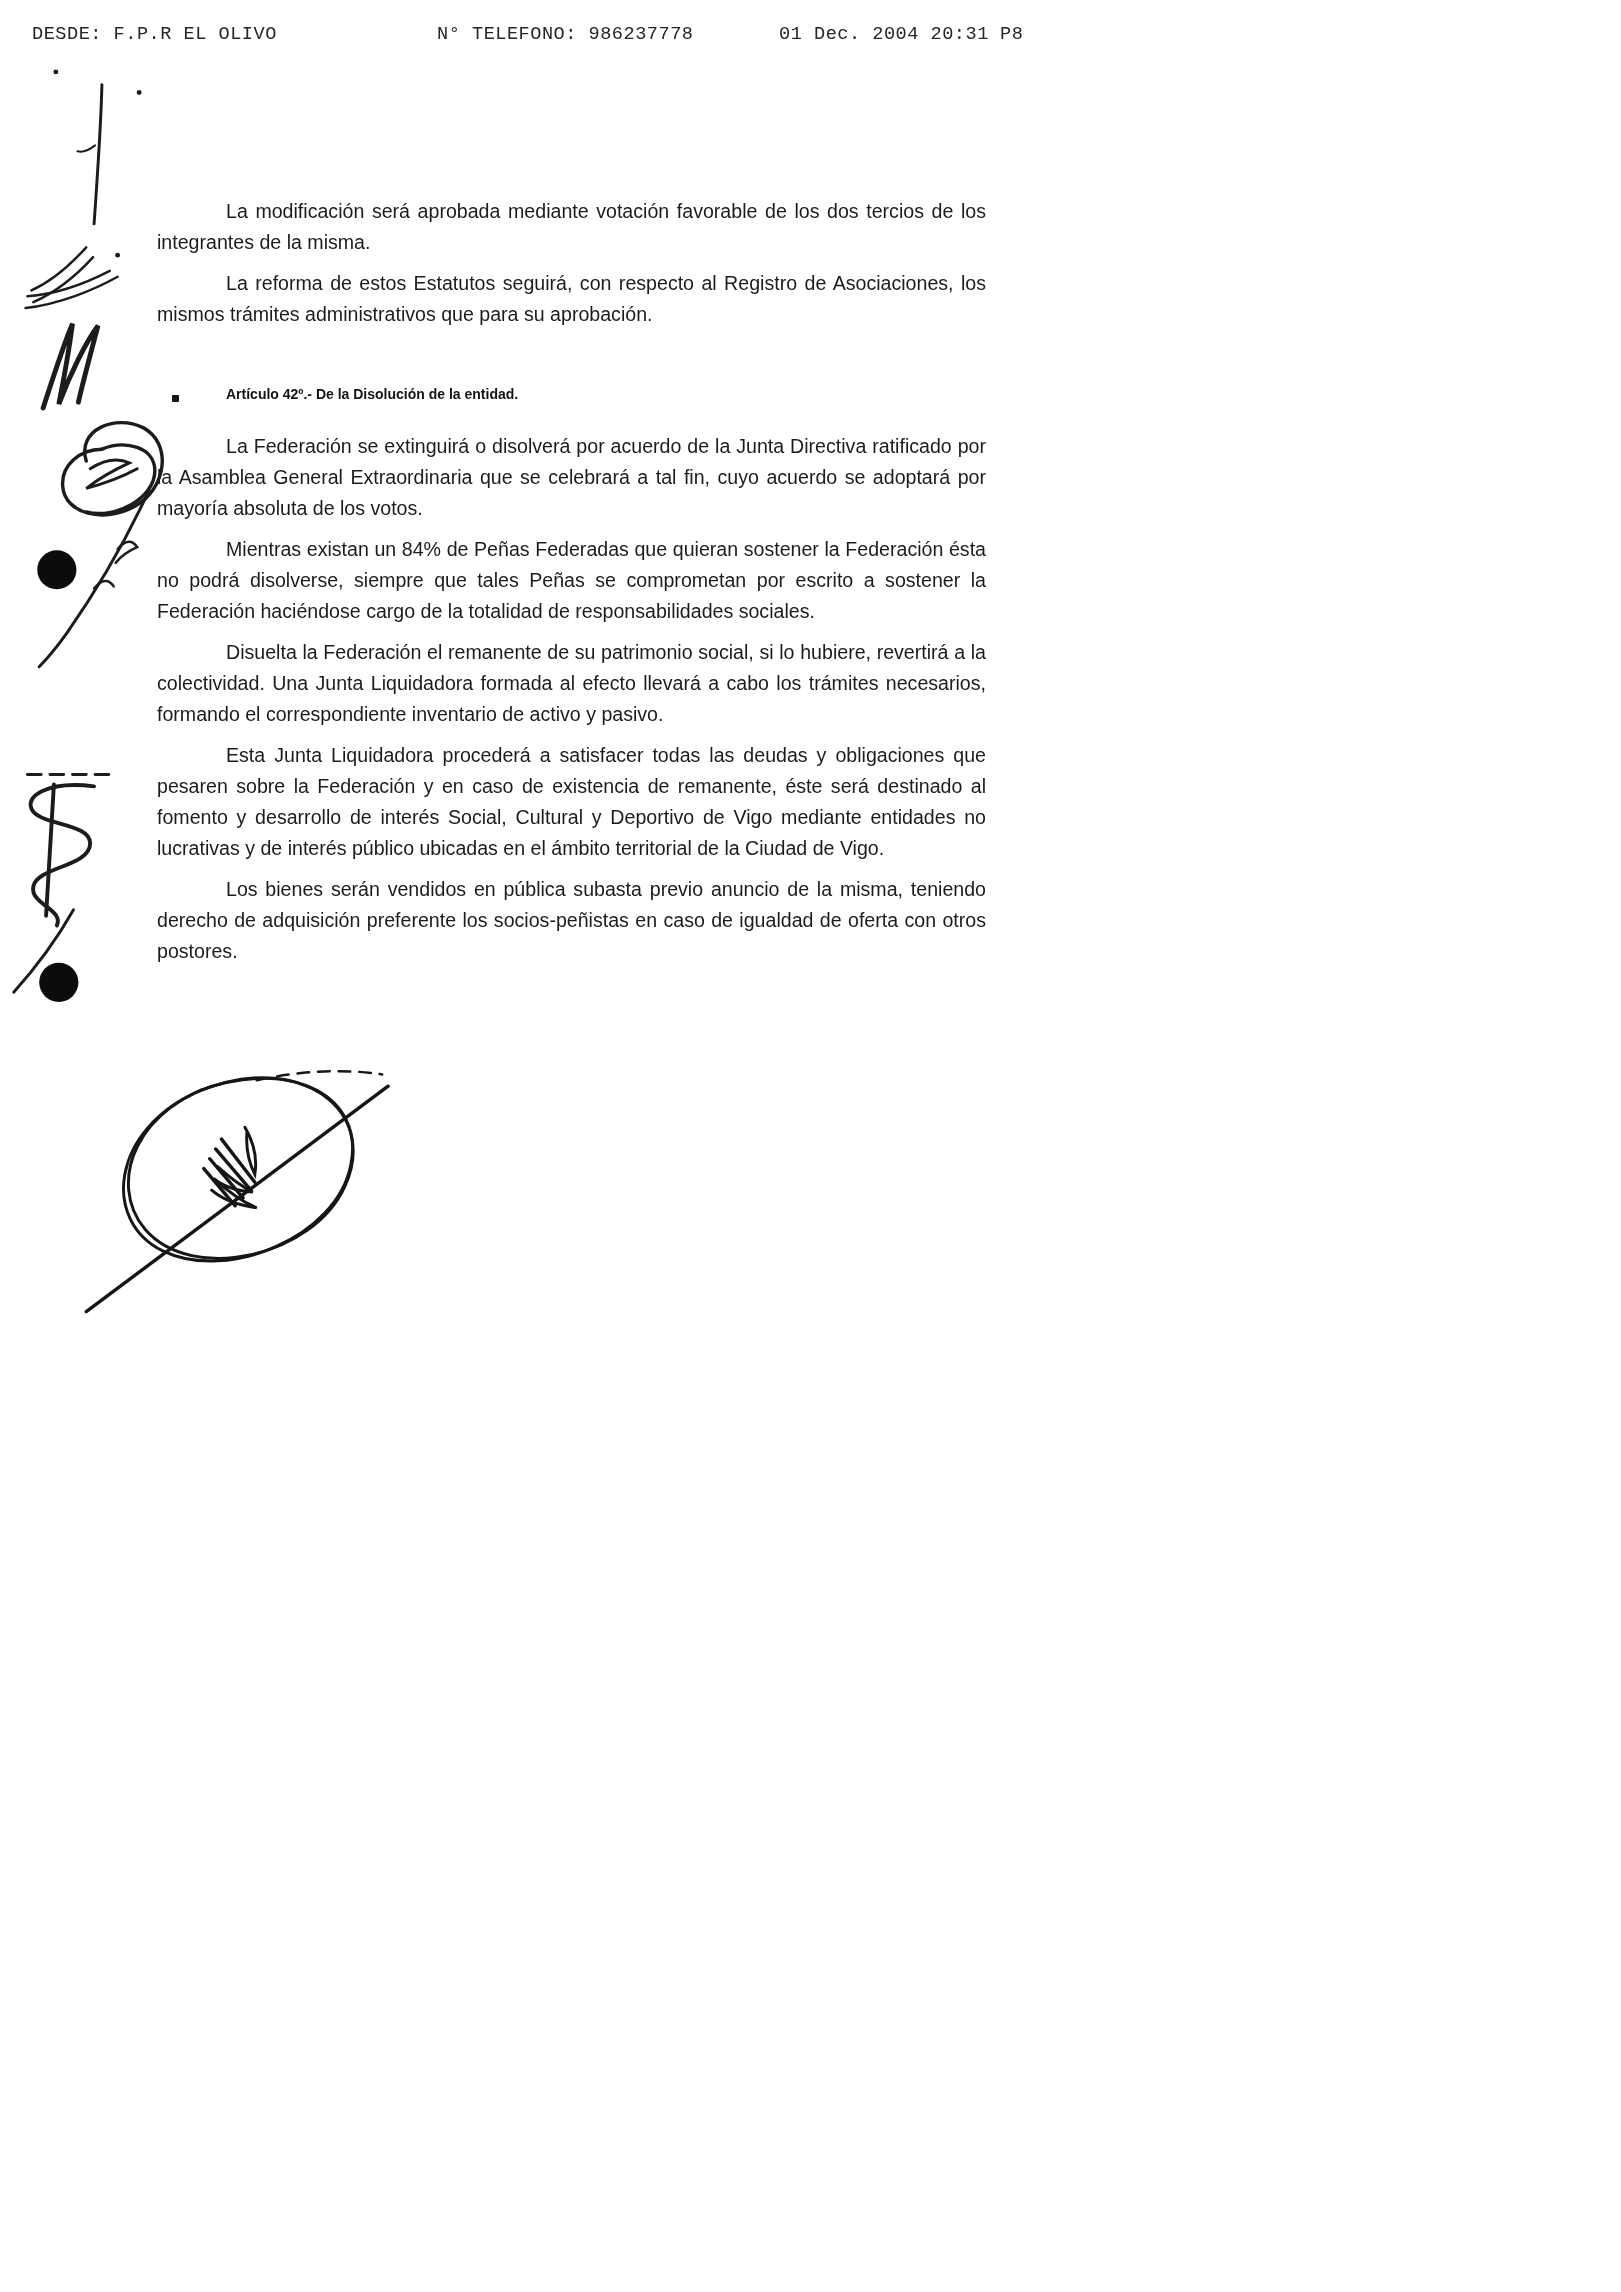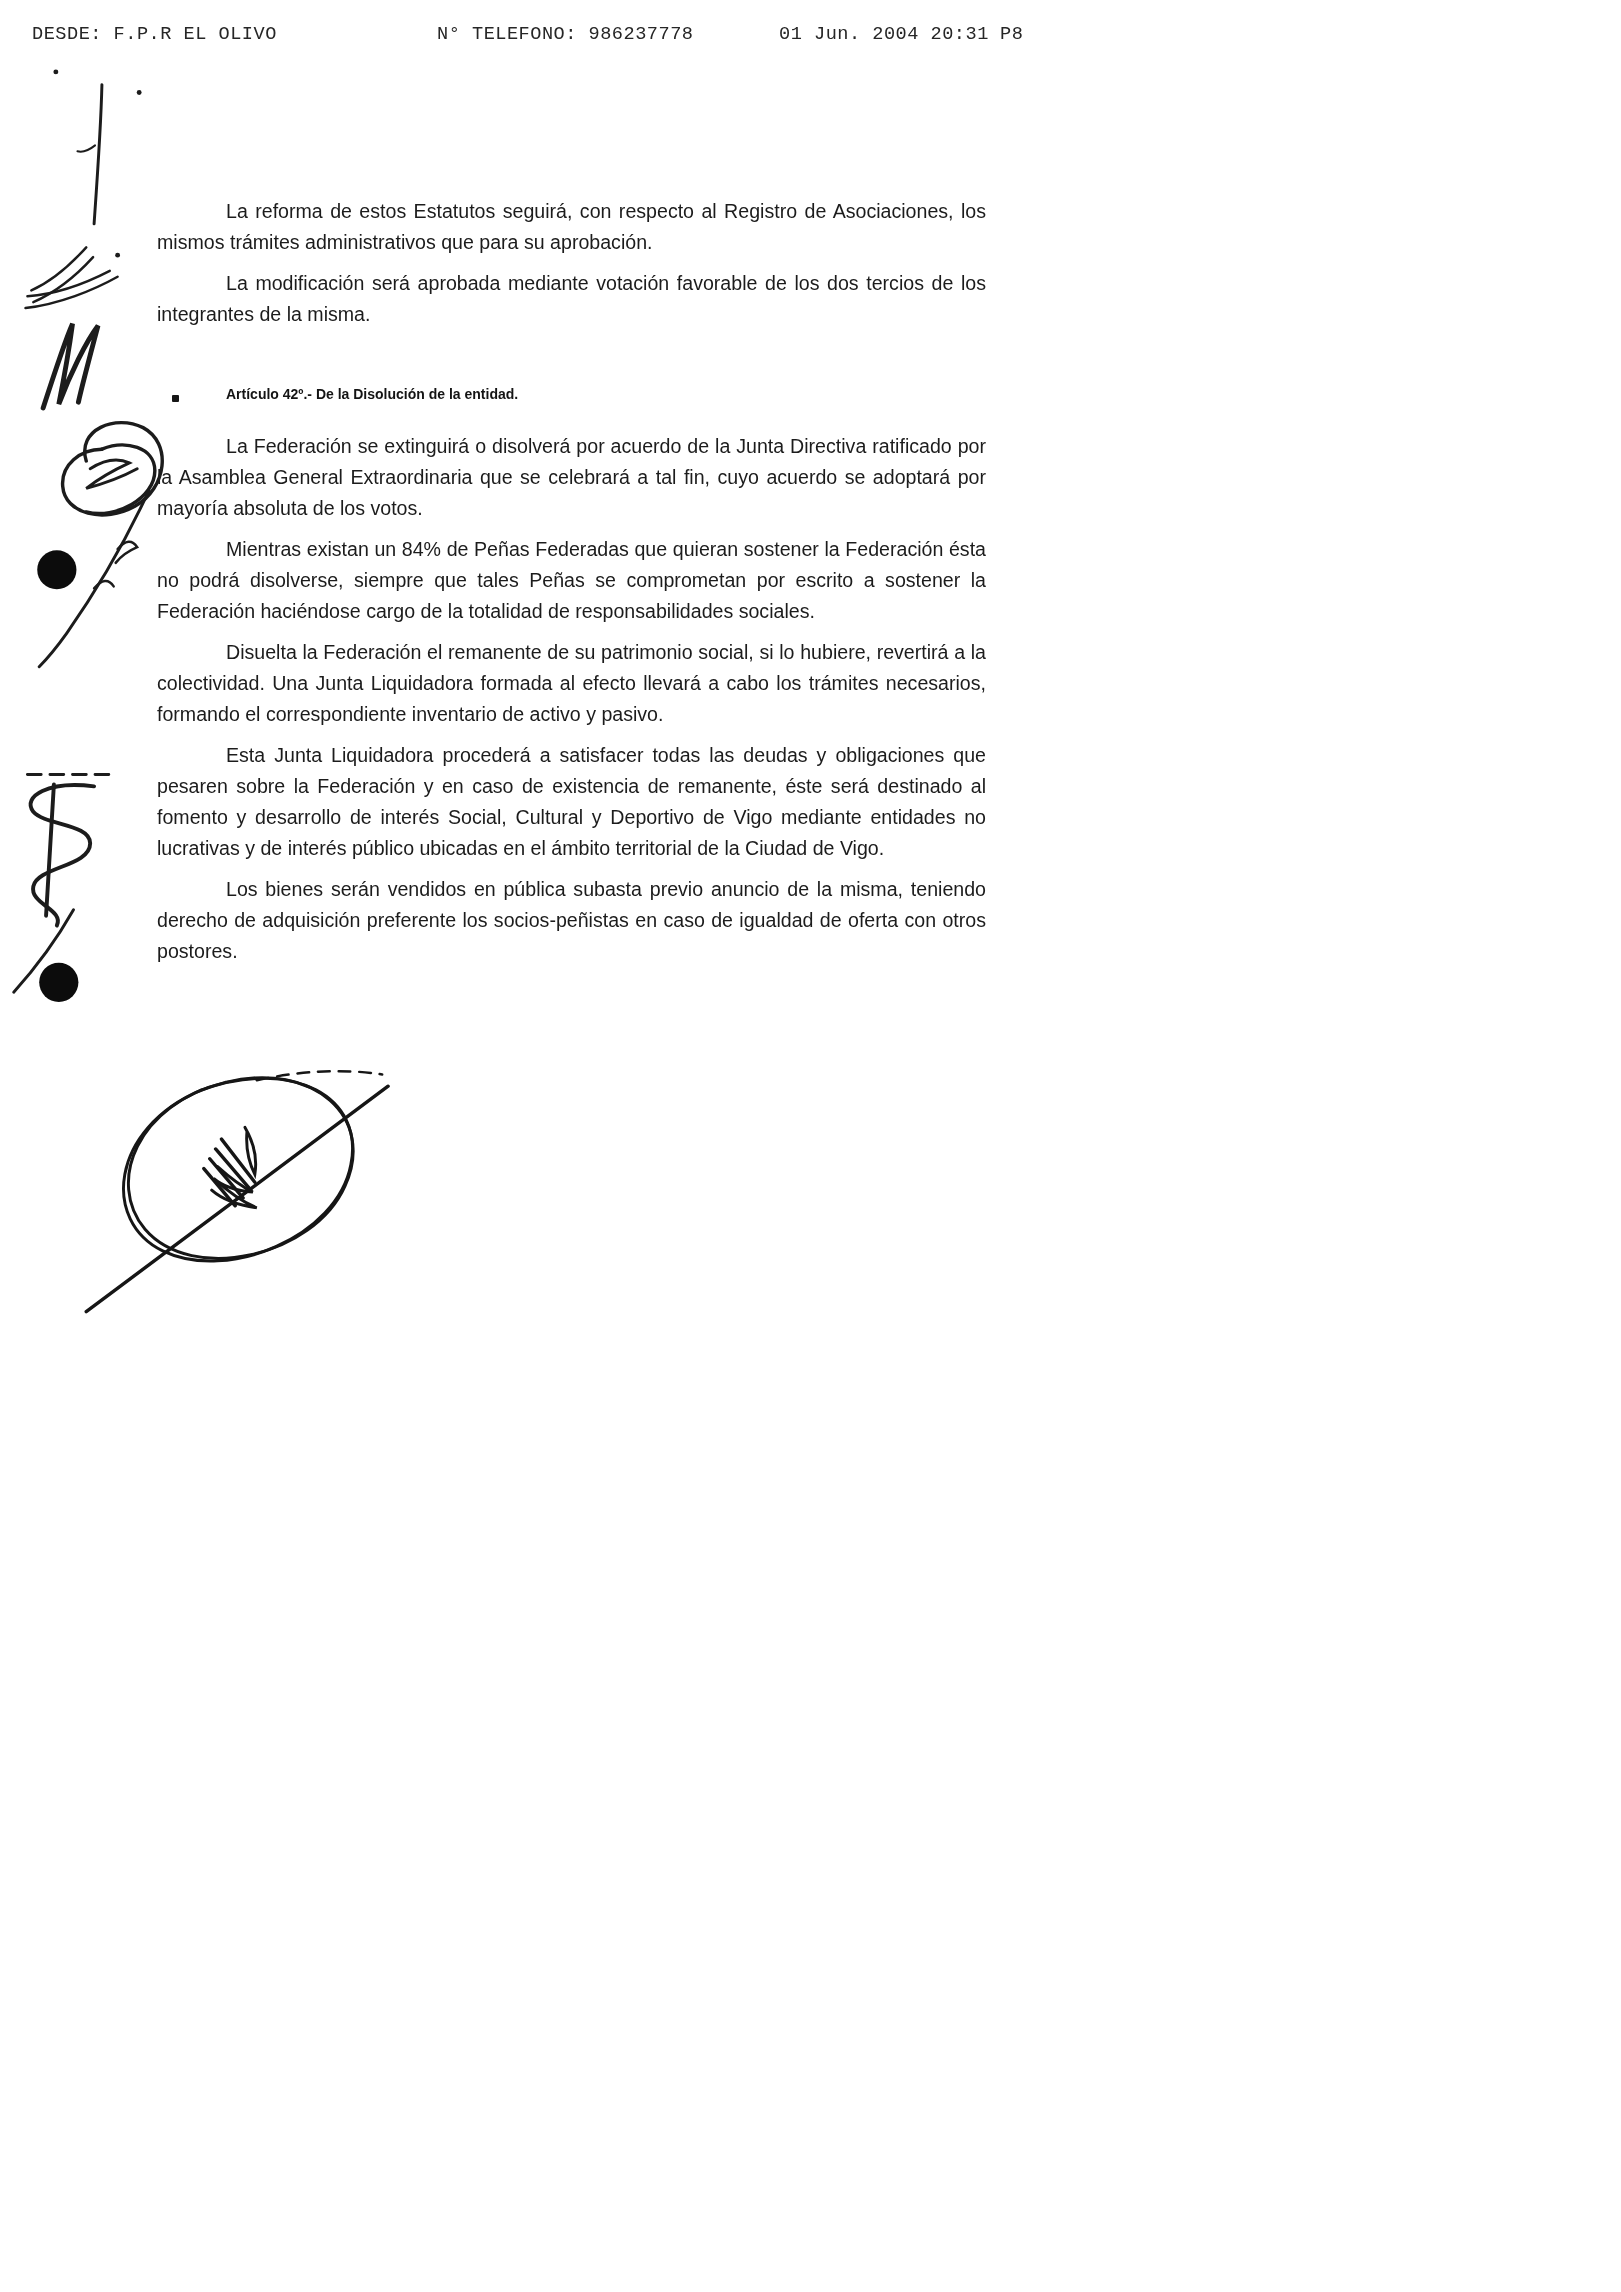--- a/index.html
+++ b/index.html
@@ -51,27 +51,27 @@
   .ink-overlay { position:absolute; left:0; top:0; pointer-events:none; }
 </style>
 </head>
 <body>
 
 <div class="page">
 
   <header class="fax-header">
     <span class="fh-from">DESDE: F.P.R EL OLIVO</span>
     <span class="fh-phone">N° TELEFONO: 986237778</span>
-    <span class="fh-datetime">01 Jun. 2004 20:31</span>
+    <span class="fh-datetime">01 Dec. 2004 20:31</span>
     <span class="fh-page">P8</span>
   </header>
 
   <main class="doc">
+    <p>La modificación será aprobada mediante votación favorable de los dos tercios de los integrantes de la misma.</p>
     <p>La reforma de estos Estatutos seguirá, con respecto al Registro de Asociaciones, los mismos trámites administrativos que para su aprobación.</p>
-    <p>La modificación será aprobada mediante votación favorable de los dos tercios de los integrantes de la misma.</p>
     <h2>Artículo 42º.- De la Disolución de la entidad.</h2>
     <p>La Federación se extinguirá o disolverá por acuerdo de la Junta Directiva ratificado por la Asamblea General Extraordinaria que se celebrará a tal fin, cuyo acuerdo se adoptará por mayoría absoluta de los votos.</p>
     <p>Mientras existan un 84% de Peñas Federadas que quieran sostener la Federación ésta no podrá disolverse, siempre que tales Peñas se comprometan por escrito a sostener la Federación haciéndose cargo de la totalidad de responsabilidades sociales.</p>
     <p>Disuelta la Federación el remanente de su patrimonio social, si lo hubiere, revertirá a la colectividad. Una Junta Liquidadora formada al efecto llevará a cabo los trámites necesarios, formando el correspondiente inventario de activo y pasivo.</p>
     <p>Esta Junta Liquidadora procederá a satisfacer todas las deudas y obligaciones que pesaren sobre la Federación y en caso de existencia de remanente, éste será destinado al fomento y desarrollo de interés Social, Cultural y Deportivo de Vigo mediante entidades no lucrativas y de interés público ubicadas en el ámbito territorial de la Ciudad de Vigo.</p>
     <p>Los bienes serán vendidos en pública subasta previo anuncio de la misma, teniendo derecho de adquisición preferente los socios-peñistas en caso de igualdad de oferta con otros postores.</p>
   </main>
 
   <span class="stray-mark"></span>
 

